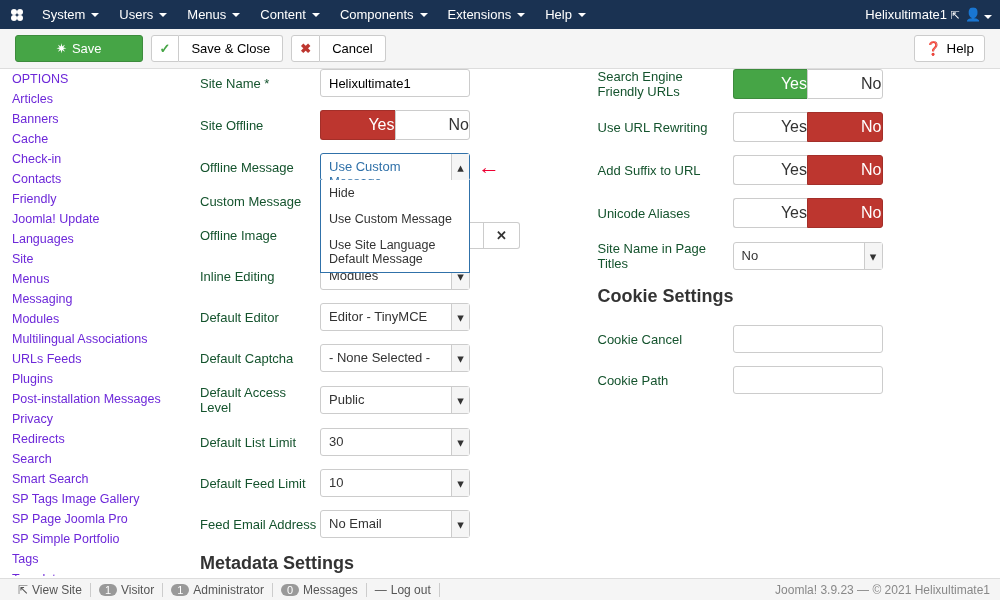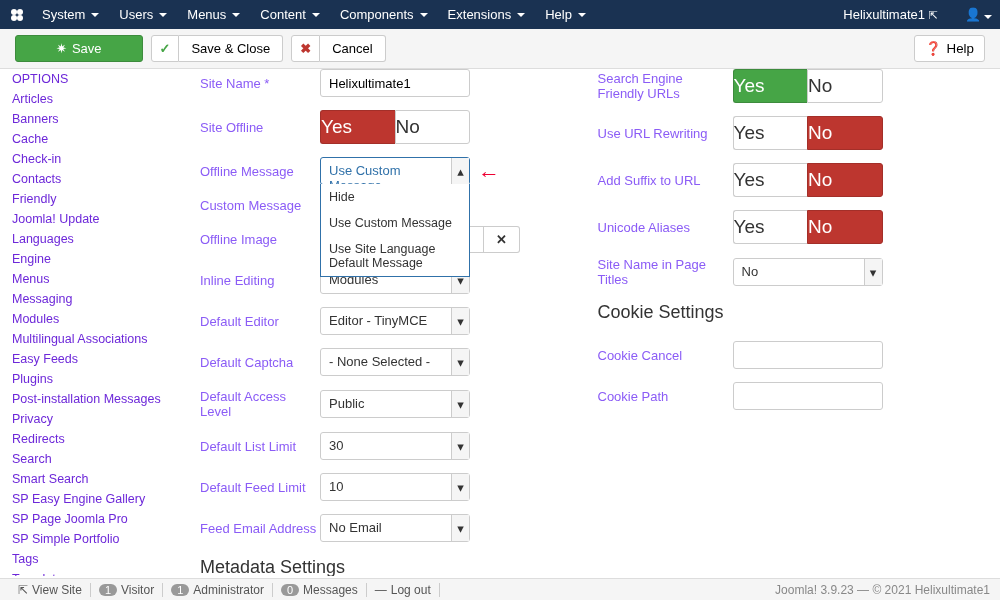--- a/index.html
+++ b/index.html
@@ -2,61 +2,61 @@
 <html><head>
 <meta charset="utf-8">
 <style>
 *{box-sizing:border-box;margin:0;padding:0;font-family:-apple-system,BlinkMacSystemFont,"Segoe UI",Arial,sans-serif}
 body{font-size:13px;color:#333;background:#fff;overflow:hidden}
 .topbar{background:#1a3252;color:#fff;height:29px;display:flex;align-items:center;padding:0 8px;font-size:13px}
 .topbar .menu{display:flex;gap:4px}
 .topbar .menu-item{padding:5px 8px;cursor:pointer;display:flex;align-items:center;gap:4px}
 .caret{display:inline-block;width:0;height:0;border-left:4px solid transparent;border-right:4px solid transparent;border-top:4px solid currentColor;margin-left:2px}
 .joomla-logo{width:18px;height:18px;margin-right:8px}
-.topbar .right{margin-left:auto;display:flex;gap:28px}
+.topbar .right{margin-left:auto;display:flex;gap:6px}
 .ext-icon{font-size:11px}
 .toolbar{background:#f5f5f5;padding:6px 15px;border-bottom:1px solid #ddd;display:flex;align-items:center;gap:8px}
 .btn{border:1px solid #ccc;background:#fff;padding:5px 12px;border-radius:3px;font-size:13px;cursor:pointer;display:inline-flex;align-items:center;gap:5px}
 .btn-success{background:#46a546;border-color:#3d8b3d;color:#fff;padding:5px 40px}
 .btn-grp{display:flex}
 .btn-grp .btn:first-child{border-radius:3px 0 0 3px;padding:5px 8px}
 .btn-grp .btn:last-child{border-radius:0 3px 3px 0;border-left:none}
 .toolbar .right{margin-left:auto}
 .help-btn{border:1px solid #ccc;background:#fff;padding:5px 10px;border-radius:3px;display:flex;align-items:center;gap:5px}
 .main{display:flex;height:calc(100vh - 29px - 42px - 22px);overflow:hidden}
 .sidebar{width:165px;padding:0 0 0 12px;overflow-y:auto}
 .sidebar ul{list-style:none}
 .sidebar li{padding:3px 0;font-size:12.5px;color:#6d28d9;cursor:pointer}
 .content{flex:1;display:flex;padding:0 20px;overflow-y:auto}
 .col{flex:1;padding:0 15px}
 .form-row{display:flex;align-items:center;margin-bottom:13px}
-.form-label{width:120px;font-size:13px;color:#8b5cf6}
+.form-label{width:120px;font-size:13px;color:#14532d}
 .form-ctrl{flex:0 0 auto}
 input[type=text]{border:1px solid #ccc;border-radius:3px;padding:5px 8px;width:150px;font-size:13px;height:28px}
 .input-wide{width:150px}
 .yn{display:flex;width:150px}
-.yn-btn{flex:1;text-align:left;padding:5px 0;border:1px solid #ccc;font-size:19px;cursor:pointer;background:#fff}
+.yn-btn{flex:1;text-align:right;padding:5px 0;border:1px solid #ccc;font-size:16px;cursor:pointer;background:#fff}
 .yn-btn:first-child{border-radius:3px 0 0 3px;border-right:none}
 .yn-btn:last-child{border-radius:0 3px 3px 0}
 .yn-green{background:#46a546;color:#fff;border-color:#3d8b3d}
 .yn-red{background:#bd362f;color:#fff;border-color:#a32f29}
 .dd{position:relative;width:150px}
 .dd-sel{border:1px solid #ccc;border-radius:3px;display:flex;height:28px}
 .dd-val{flex:1;padding:5px 8px;font-size:13px}
 .dd-car{width:18px;border-left:1px solid #ccc;display:flex;align-items:center;justify-content:center;background:#f5f5f5}
 .dd-open .dd-sel{border-color:#3071a9}
 .dd-open .dd-val{color:#3071a9}
 .dd-menu{position:absolute;top:27px;left:0;right:0;background:#fff;border:1px solid #3071a9;border-top:none;z-index:10}
 .dd-item{padding:6px 8px;font-size:12.5px;cursor:pointer}
 .arrow{color:#e03;font-size:22px;position:relative;left:8px}
 .img-sel{display:flex;width:200px}
 .img-prev{width:36px;border:1px solid #ccc;border-radius:3px 0 0 3px;display:flex;align-items:center;justify-content:center;background:#f9f9f9}
 .img-btn{flex:1;border:1px solid #ccc;border-left:none;padding:5px;text-align:center;background:#fff;font-size:13px}
 .img-x{width:36px;border:1px solid #ccc;border-left:none;border-radius:0 3px 3px 0;display:flex;align-items:center;justify-content:center;background:#fff;font-weight:bold}
-.sect-h{font-size:18px;color:#333;margin:15px 0 18px;font-weight:400}
+.sect-h{font-size:18px;color:#333;margin:15px 0 18px;font-weight:700}
 .footer{position:fixed;bottom:0;left:0;right:0;background:#f5f5f5;border-top:1px solid #ddd;height:22px;display:flex;align-items:center;padding:0 10px;font-size:12px;color:#555}
 .footer .item{display:flex;align-items:center;gap:4px;padding:0 8px;border-right:1px solid #ccc}
 .footer .item:last-of-type{border-right:none}
 .badge{background:#999;color:#fff;border-radius:8px;padding:0 6px;font-size:11px;min-width:14px;text-align:center}
 .footer .right{margin-left:auto;color:#888}
 .check-ic{color:#46a546;font-weight:bold}
 .x-ic{color:#bd362f;font-weight:bold}
 </style>
 </head>
 <body>
@@ -110,33 +110,33 @@
     <ul id="sidebar-list">
         <li>OPTIONS</li>
         <li>Articles</li>
         <li>Banners</li>
         <li>Cache</li>
         <li>Check-in</li>
         <li>Contacts</li>
         <li>Friendly</li>
         <li>Joomla! Update</li>
         <li>Languages</li>
-        <li>Engine</li>
+        <li>Site</li>
         <li>Menus</li>
         <li>Messaging</li>
         <li>Modules</li>
         <li>Multilingual Associations</li>
-        <li>Easy Feeds</li>
+        <li>URLs Feeds</li>
         <li>Plugins</li>
         <li>Post-installation Messages</li>
         <li>Privacy</li>
         <li>Redirects</li>
         <li>Search</li>
         <li>Smart Search</li>
-        <li>SP Easy Engine Gallery</li>
+        <li>SP Tags Image Gallery</li>
         <li>SP Page Joomla Pro</li>
         <li>SP Simple Portfolio</li>
         <li>Tags</li>
         <li>Templates</li>
       </ul>
   </div>
   <div class="content">
     <div class="col">
 
       <div class="form-row">

